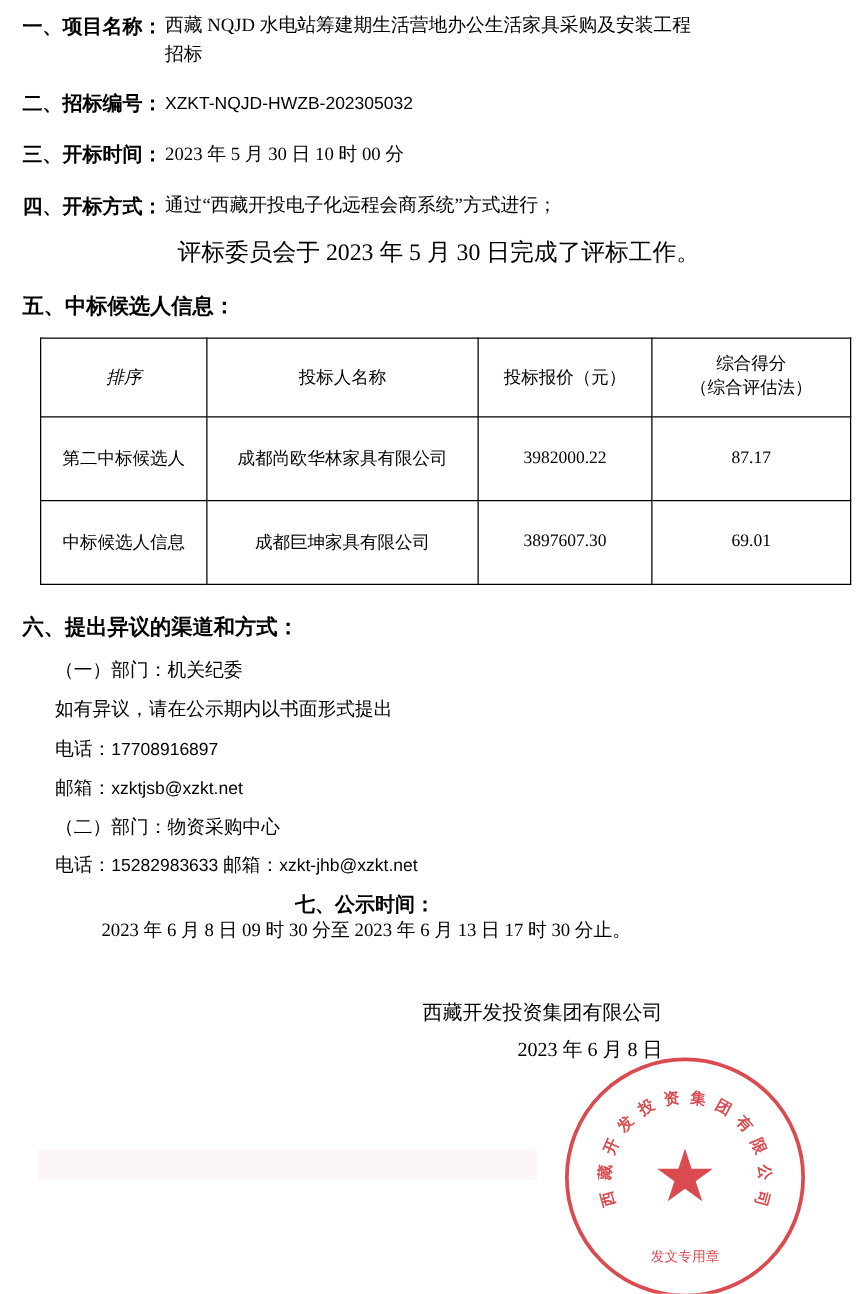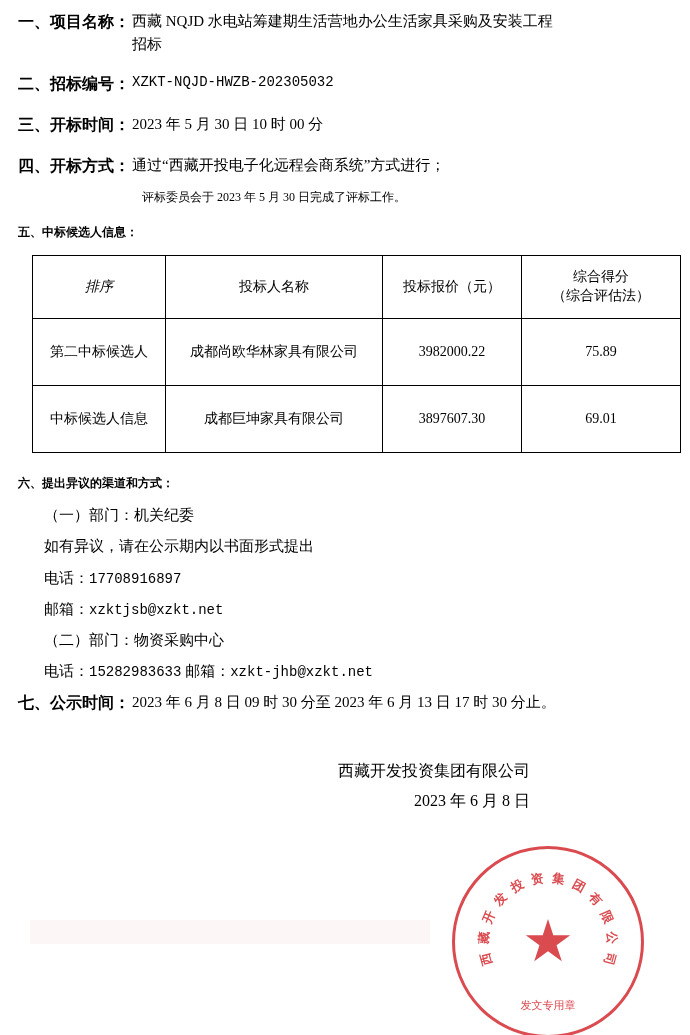--- a/index.html
+++ b/index.html
@@ -34,27 +34,27 @@
     font-size: 16px;
     white-space: nowrap;
     flex: 0 0 auto;
   }
   .val {
     font-size: 15px;
     padding-left: 2px;
   }
   .indent-line {
     margin-left: 124px;
-    font-size: 12px;
+    font-size: 19px;
     margin-top: -6px;
     margin-bottom: 18px;
   }
   .section-head {
     font-weight: bold;
-    font-size: 12px;
+    font-size: 17px;
     margin-bottom: 14px;
   }
   table.cand {
     width: 646px;
     margin: 0 0 0 14px;
     border-collapse: collapse;
     table-layout: fixed;
   }
   table.cand td, table.cand th {
     border: 1px solid #000;
@@ -80,31 +80,32 @@
   }
   .sub-line {
     font-size: 15px;
     margin-left: 26px;
     margin-bottom: 13px;
   }
   .sub-line.tight {
     margin-bottom: 12px;
   }
   .mono {
-    font-family: Liberation Mono, monospace;
+    font-family: Liberation Sans, sans-serif;
     font-size: 14px;
   }
   .sec6 {
     margin-top: 22px;
   }
   .sec7 {
     font-size: 15px;
     margin-top: 4px;
     display: flex;
-    align-items: flex-start;
+    align-items: center;
+    flex-direction: column;
   }
   .sec7 .lbl { font-size: 16px; }
   .sign {
     margin-top: 42px;
     text-align: right;
     padding-right: 36px;
     font-size: 16px;
     line-height: 1.9;
     position: relative;
     z-index: 1;
@@ -209,21 +210,21 @@
           <span>综合得分</span>
           <span>（综合评估法）</span>
         </th>
       </tr>
     </thead>
     <tbody>
       <tr>
         <td>第二中标候选人</td>
         <td>成都尚欧华林家具有限公司</td>
         <td>3982000.22</td>
-        <td>75.89</td>
+        <td>87.17</td>
       </tr>
       <tr>
         <td>中标候选人信息</td>
         <td>成都巨坤家具有限公司</td>
         <td>3897607.30</td>
         <td>69.01</td>
       </tr>
     </tbody>
   </table>
 

